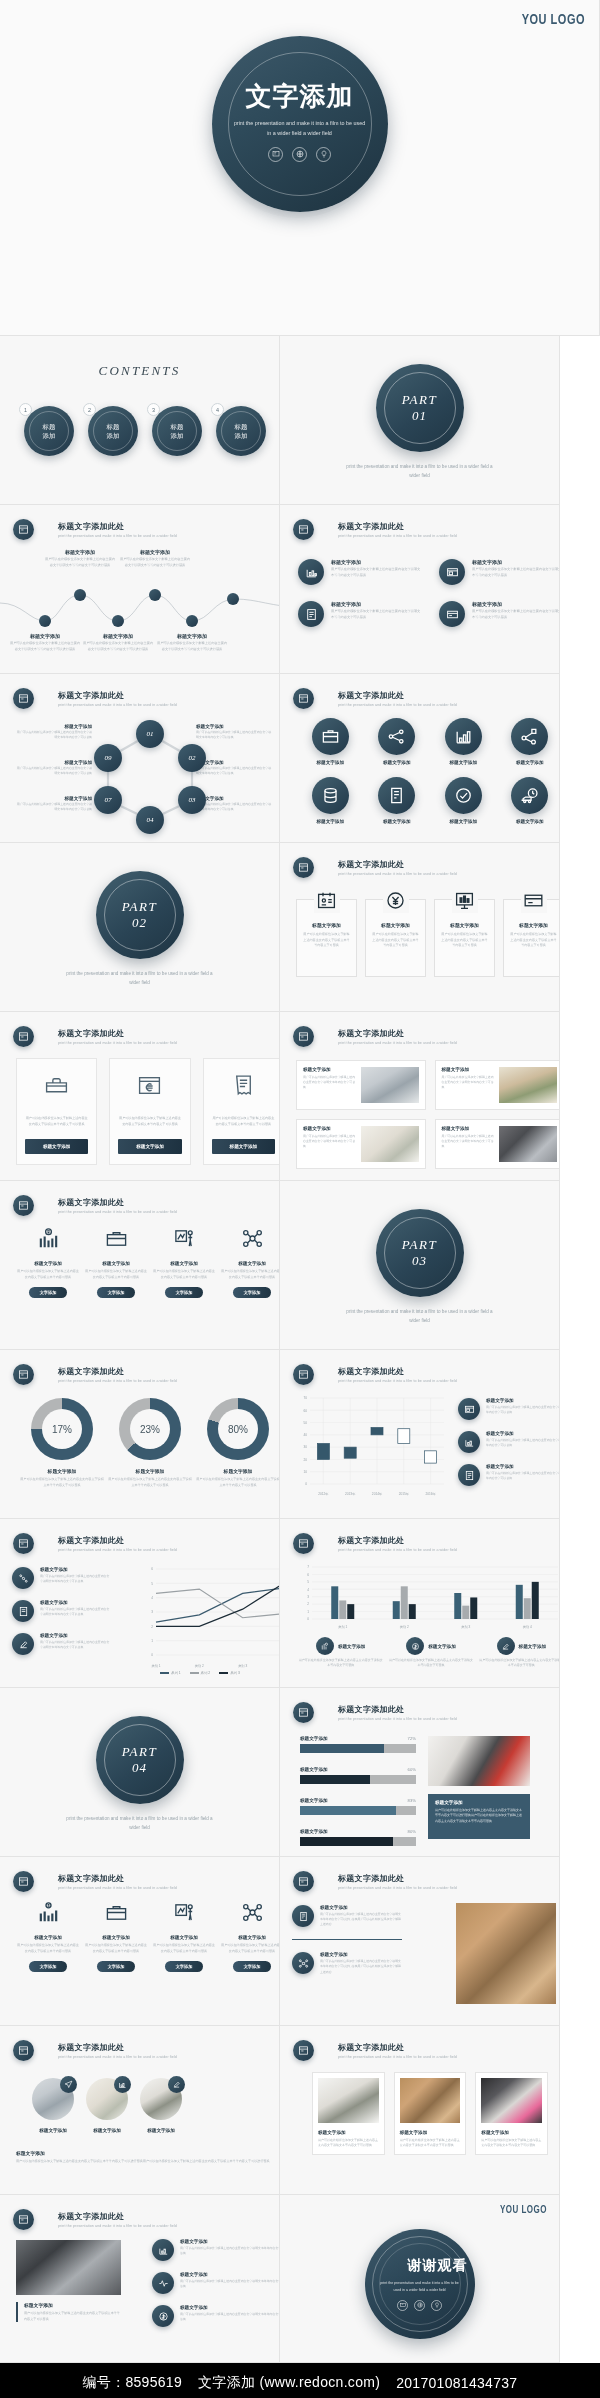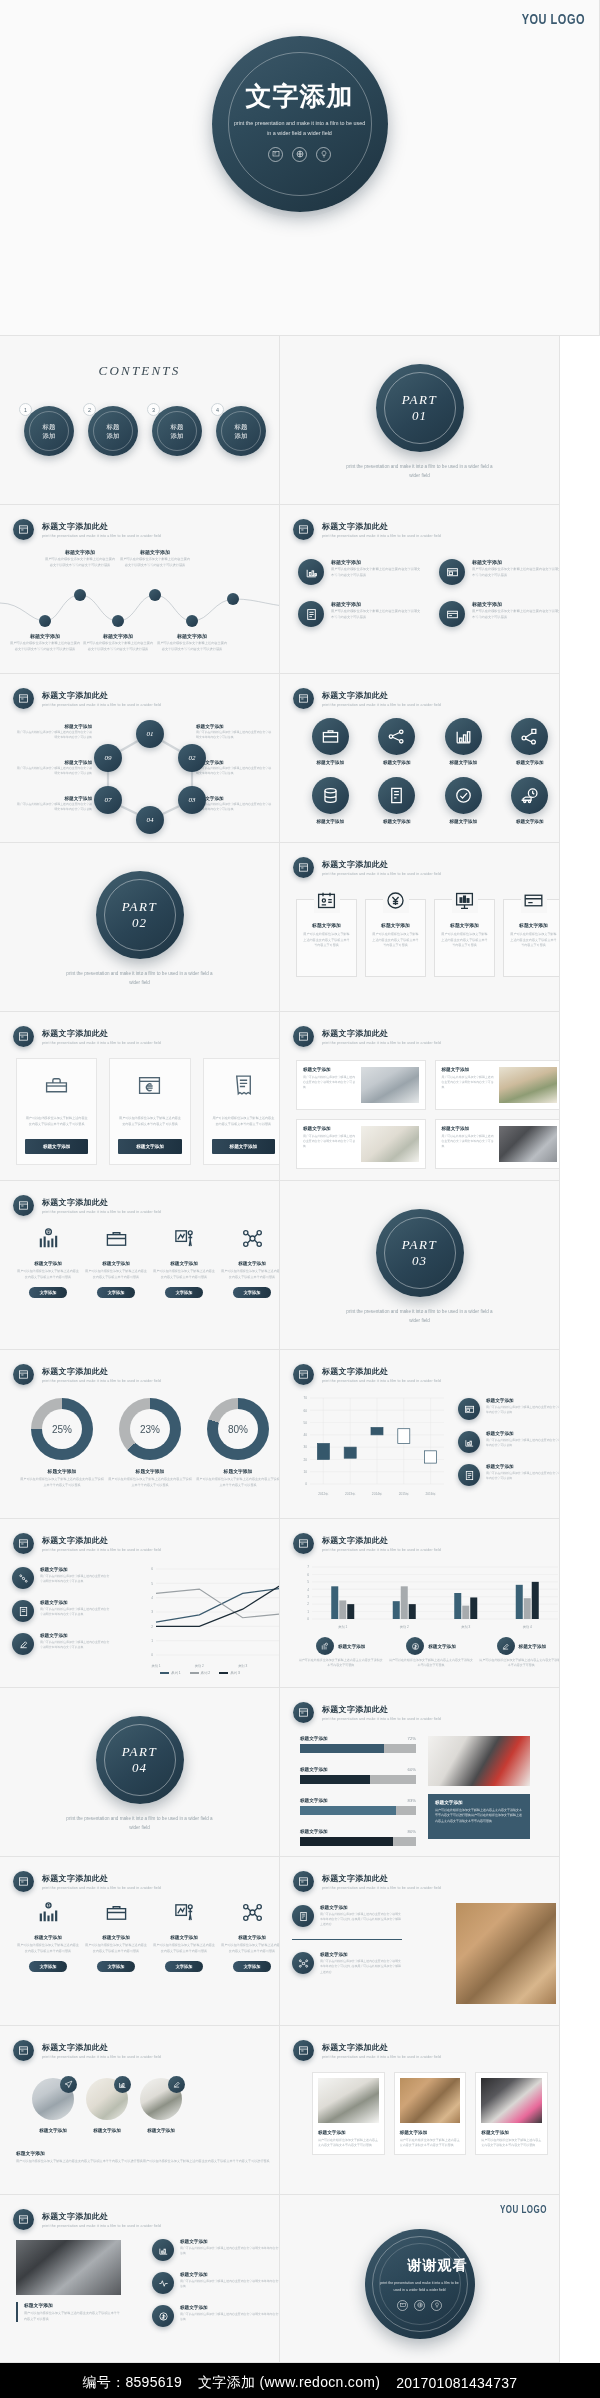--- a/index.html
+++ b/index.html
@@ -107,21 +107,21 @@
     border:1px solid rgba(255,255,255,.4); border-radius:50%;
   }
   .part-circle .pt{ color:#fff; font-size:13px; letter-spacing:1.5px;
     font-family:"Liberation Serif",serif; font-style:italic; position:relative; z-index:2;}
   .part-circle .pn{ color:#fff; font-size:13px; letter-spacing:1px;
     font-family:"Liberation Serif",serif; font-style:italic; position:relative; z-index:2;}
   .part-desc{ margin-top:11px; font-size:4.6px; line-height:1.9; color:#9aa5ac;
     text-align:center; width:150px; }
 
   
-  .shead{ position:absolute; left:13px; top:14px; display:flex; align-items:center; gap:8px;}
+  .shead{ position:absolute; left:13px; top:14px; display:flex; align-items:center; gap:24px;}
   .shead .badge{
     width:21px; height:21px; border-radius:50%;
     background:linear-gradient(140deg,#42606f,#22394a);
     display:flex; align-items:center; justify-content:center;
     box-shadow:0 2px 5px rgba(30,50,65,.3);
   }
   .shead .badge svg{ width:11px; height:11px; }
   .shead .t1{ font-size:8px; font-weight:bold; color:#2b3d48; letter-spacing:.3px;}
   .shead .t2{ font-size:3.6px; color:#a7b0b6; margin-top:2px; letter-spacing:.1px;}
 
@@ -926,21 +926,21 @@
             </svg>
           </div>
       <div>
             <div class="t1">标题文字添加此处</div>
            <div class="t2">print the presentation and make it into a film to be used in a wider field</div>
           </div>
     </div>
     <div class="dn" style="top:48px;">
       <div class="cell">
         <div class="ring" id="dnA" style="background: conic-gradient(rgb(58, 90, 110) 0deg, rgb(58, 90, 110) 75%, rgb(179, 181, 182) 75%, rgb(179, 181, 182) 100%);">
-          <div class="hole">25%</div>
+          <div class="hole">17%</div>
             </div>
         <div class="tt">标题文字添加</div>
         <div class="dd">用户可以在此模板位添加文字解释上述内容主要内容文字说明文本等等内容文字可以替换</div>
           </div>
       <div class="cell">
         <div class="ring" id="dnB" style="background: conic-gradient(rgb(58, 90, 110) 0deg, rgb(58, 90, 110) 63%, rgb(179, 181, 182) 63%, rgb(179, 181, 182) 100%);">
           <div class="hole">23%</div>
             </div>
         <div class="tt">标题文字添加</div>
         <div class="dd">用户可以在此模板位添加文字解释上述内容主要内容文字说明文本等等内容文字可以替换</div>

